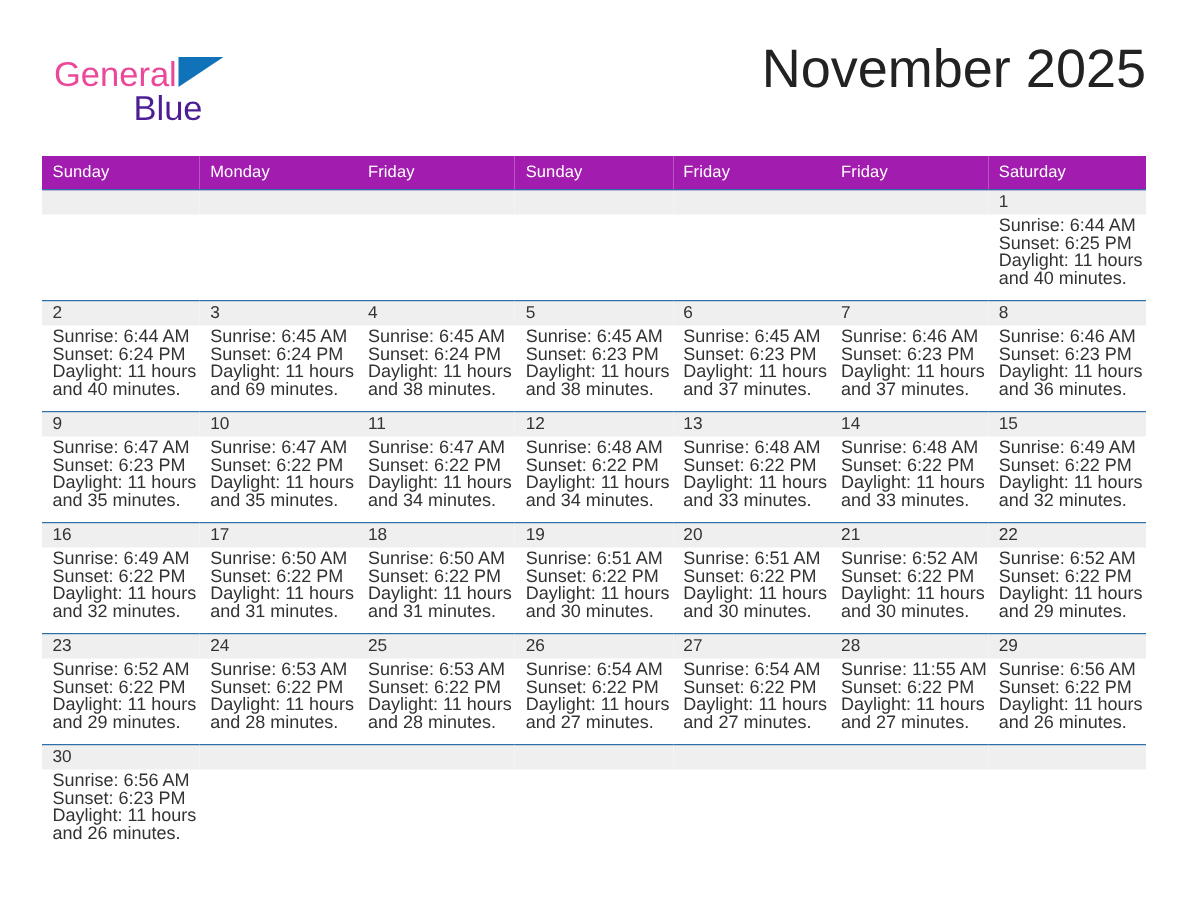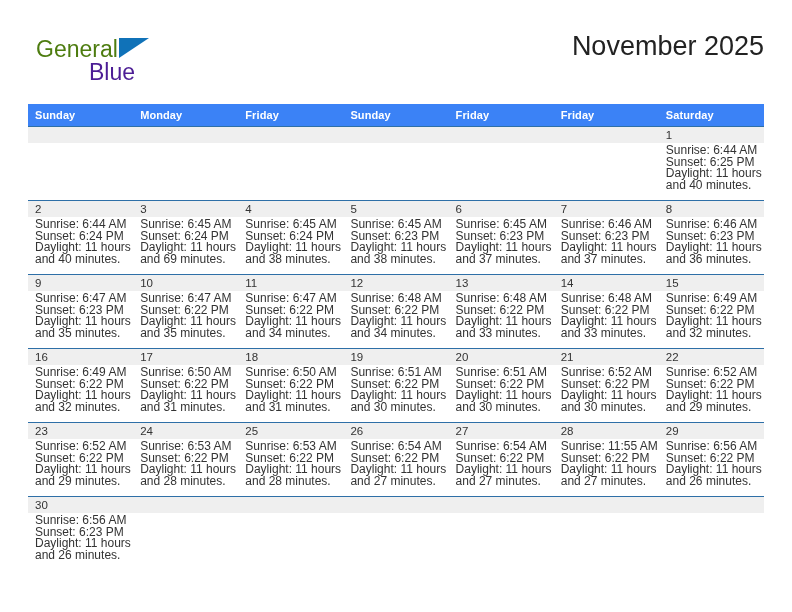--- a/index.html
+++ b/index.html
@@ -37,21 +37,21 @@
     height: 56px;
   }
   .brand-row1 {
     position: relative;
     height: 26px;
     line-height: 26px;
     white-space: nowrap;
   }
   .brand-general {
     font-size: 23px;
-    color: #4d7c0f;
+    color: #ec4899;
     letter-spacing: 0px;
     font-family: "Liberation Sans", sans-serif;
   }
   .brand-flag {
     display: inline-block;
     vertical-align: -2px;
     margin-left: 0px;
   }
   .brand-row2 {
     position: relative;
@@ -66,21 +66,21 @@
     font-family: "Liberation Sans", sans-serif;
   }
 
   .title-block {
     position: absolute;
     right: 0px;
     top: 0px;
     text-align: right;
   }
   .cal-title {
-    font-size: 27px;
+    font-size: 36px;
     color: #222222;
     line-height: 36px;
     white-space: nowrap;
     font-weight: normal;
     margin: 0;
   }
   .cal-subtitle {
     font-size: 14.5px;
     color: #222222;
     line-height: 24px;
@@ -92,24 +92,24 @@
   
   .calendar {
     position: absolute;
     left: 28px;
     top: 104px;
     width: 736px;
     border-collapse: collapse;
     table-layout: fixed;
   }
   .calendar th {
-    background: #3b82f6;
+    background: #a21caf;
     color: #ffffff;
     font-size: 11px;
-    font-weight: bold;
+    font-weight: normal;
     text-align: left;
     padding: 5px 0 5px 7px;
     height: 12px;
     vertical-align: middle;
     border: none;
     letter-spacing: 0.1px;
   }
   .calendar td {
     vertical-align: top;
     padding: 0;

